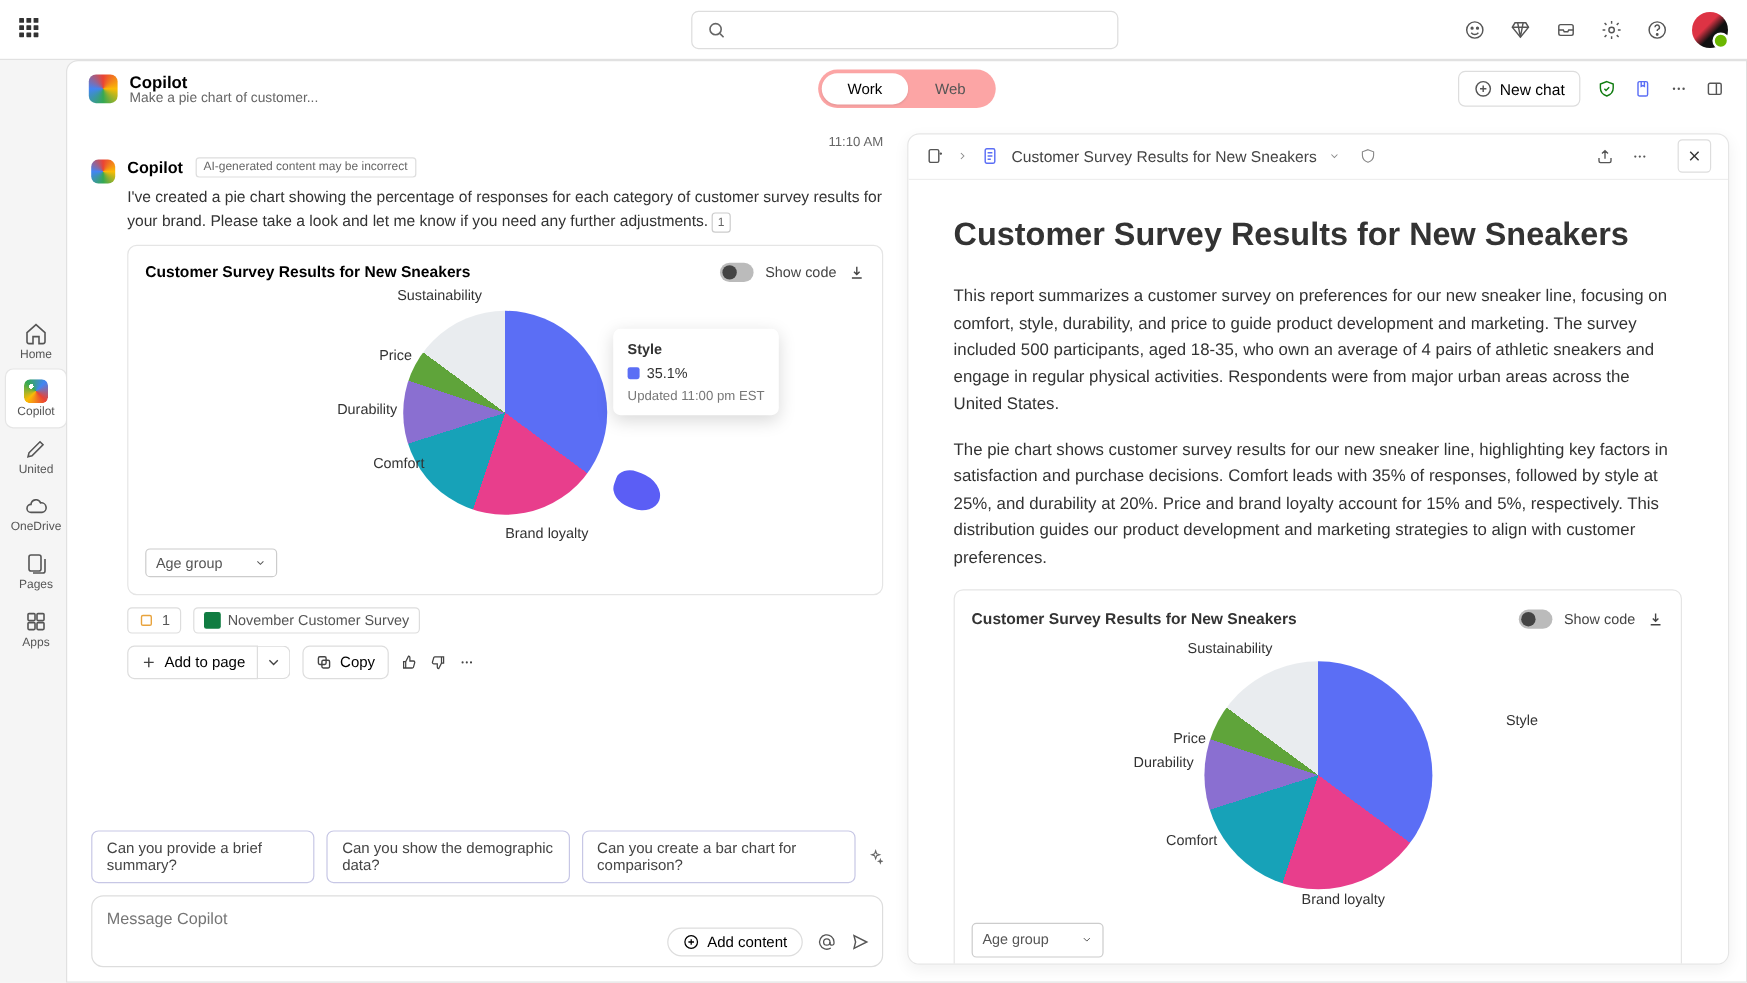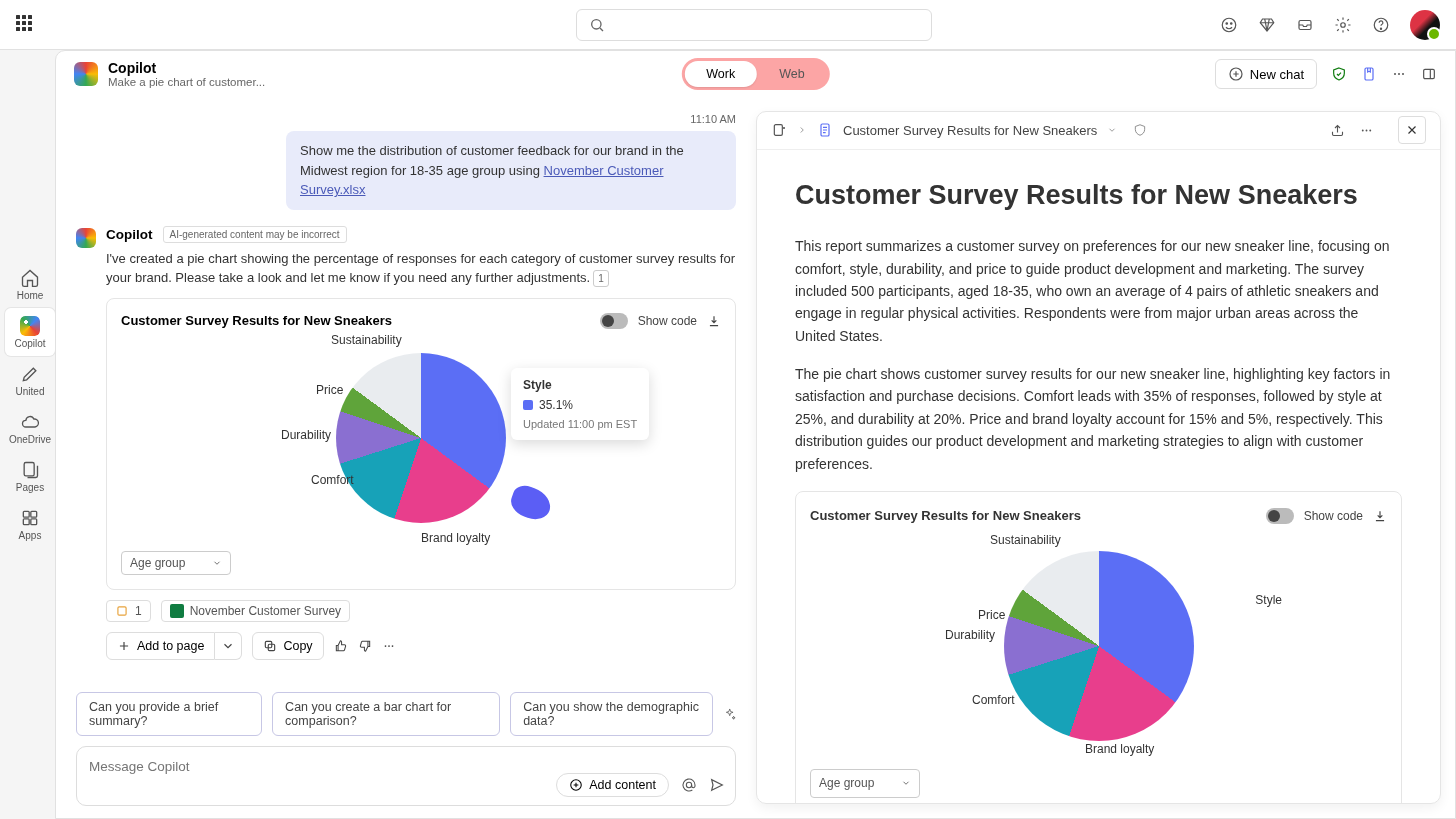--- a/index.html
+++ b/index.html
@@ -241,23 +241,20 @@
           <rect x="4" y="5" width="16" height="14" rx="2"></rect>
           <line x1="14" y1="5" x2="14" y2="19"></line>
         </svg>
     </div>
   </div>
 
   <div class="split">
 
     <div class="left-col">
       <div class="timestamp">11:10 AM</div>
-      <div class="user-bubble">
-        <span>Show me the distribution of customer feedback for our brand in the Midwest region for 18-35 age group using  </span><a href="#">November Customer Survey.xlsx</a>
-      </div>
 
       <div class="assist-row">
         <div class="copilot-logo-lg"></div>
         <div style="flex:1">
           <div class="assist-head">
             <span class="assist-name">Copilot</span>
             <span class="warn-badge">AI-generated content may be incorrect</span>
           </div>
           <div class="assist-text">
             <span>I've created a pie chart showing the percentage of responses for each category of customer survey results for your brand. Please take a look and let me know if you need any further adjustments.</span><span class="ref-num">1</span>
@@ -340,22 +337,22 @@
                 <circle cx="6" cy="12" r="1.5"></circle>
                 <circle cx="12" cy="12" r="1.5"></circle>
                 <circle cx="18" cy="12" r="1.5"></circle>
               </svg>
           </div>
         </div>
       </div>
 
       <div class="suggest-row">
         <div class="sugg">Can you provide a brief summary?</div>
+        <div class="sugg">Can you show the demographic data?</div>
         <div class="sugg">Can you create a bar chart for comparison?</div>
-        <div class="sugg">Can you show the demographic data?</div>
         <svg class="sparkle" viewBox="0 0 24 24" fill="none" stroke="currentColor" stroke-width="1.6">
             <path d="M12 3l1.5 4.5L18 9l-4.5 1.5L12 15l-1.5-4.5L6 9l4.5-1.5zM19 16l.7 2 2 .7-2 .7-.7 2-.7-2-2-.7 2-.7z"></path>
           </svg>
       </div>
 
       <div class="input-box">
         <input placeholder="Message Copilot" style="">
         <div class="input-actions">
           <div class="add-content">
             <svg width="14" height="14" viewBox="0 0 24 24" fill="none" stroke="currentColor" stroke-width="1.8">

